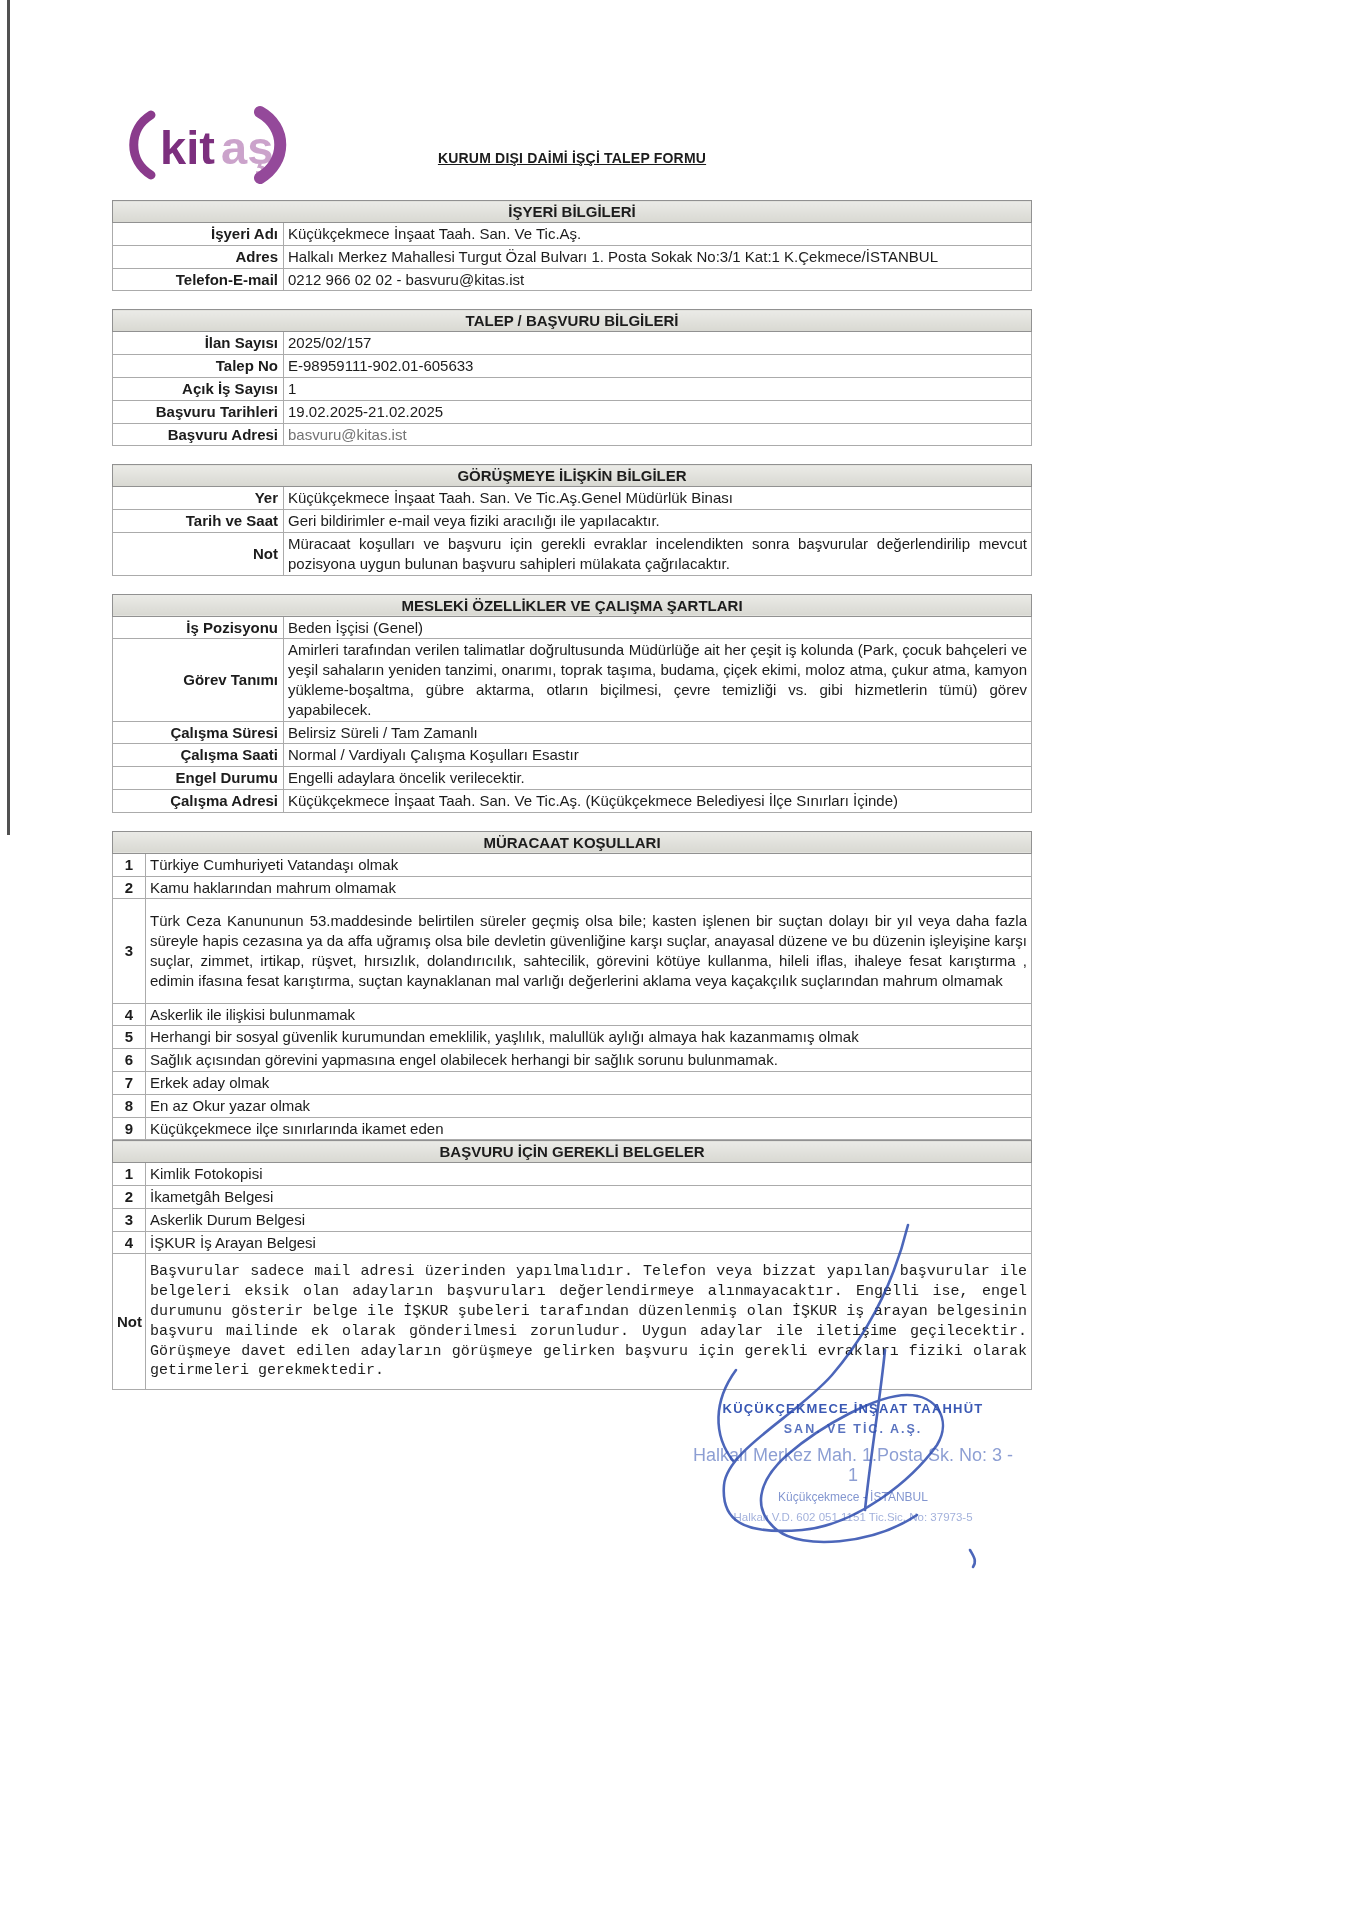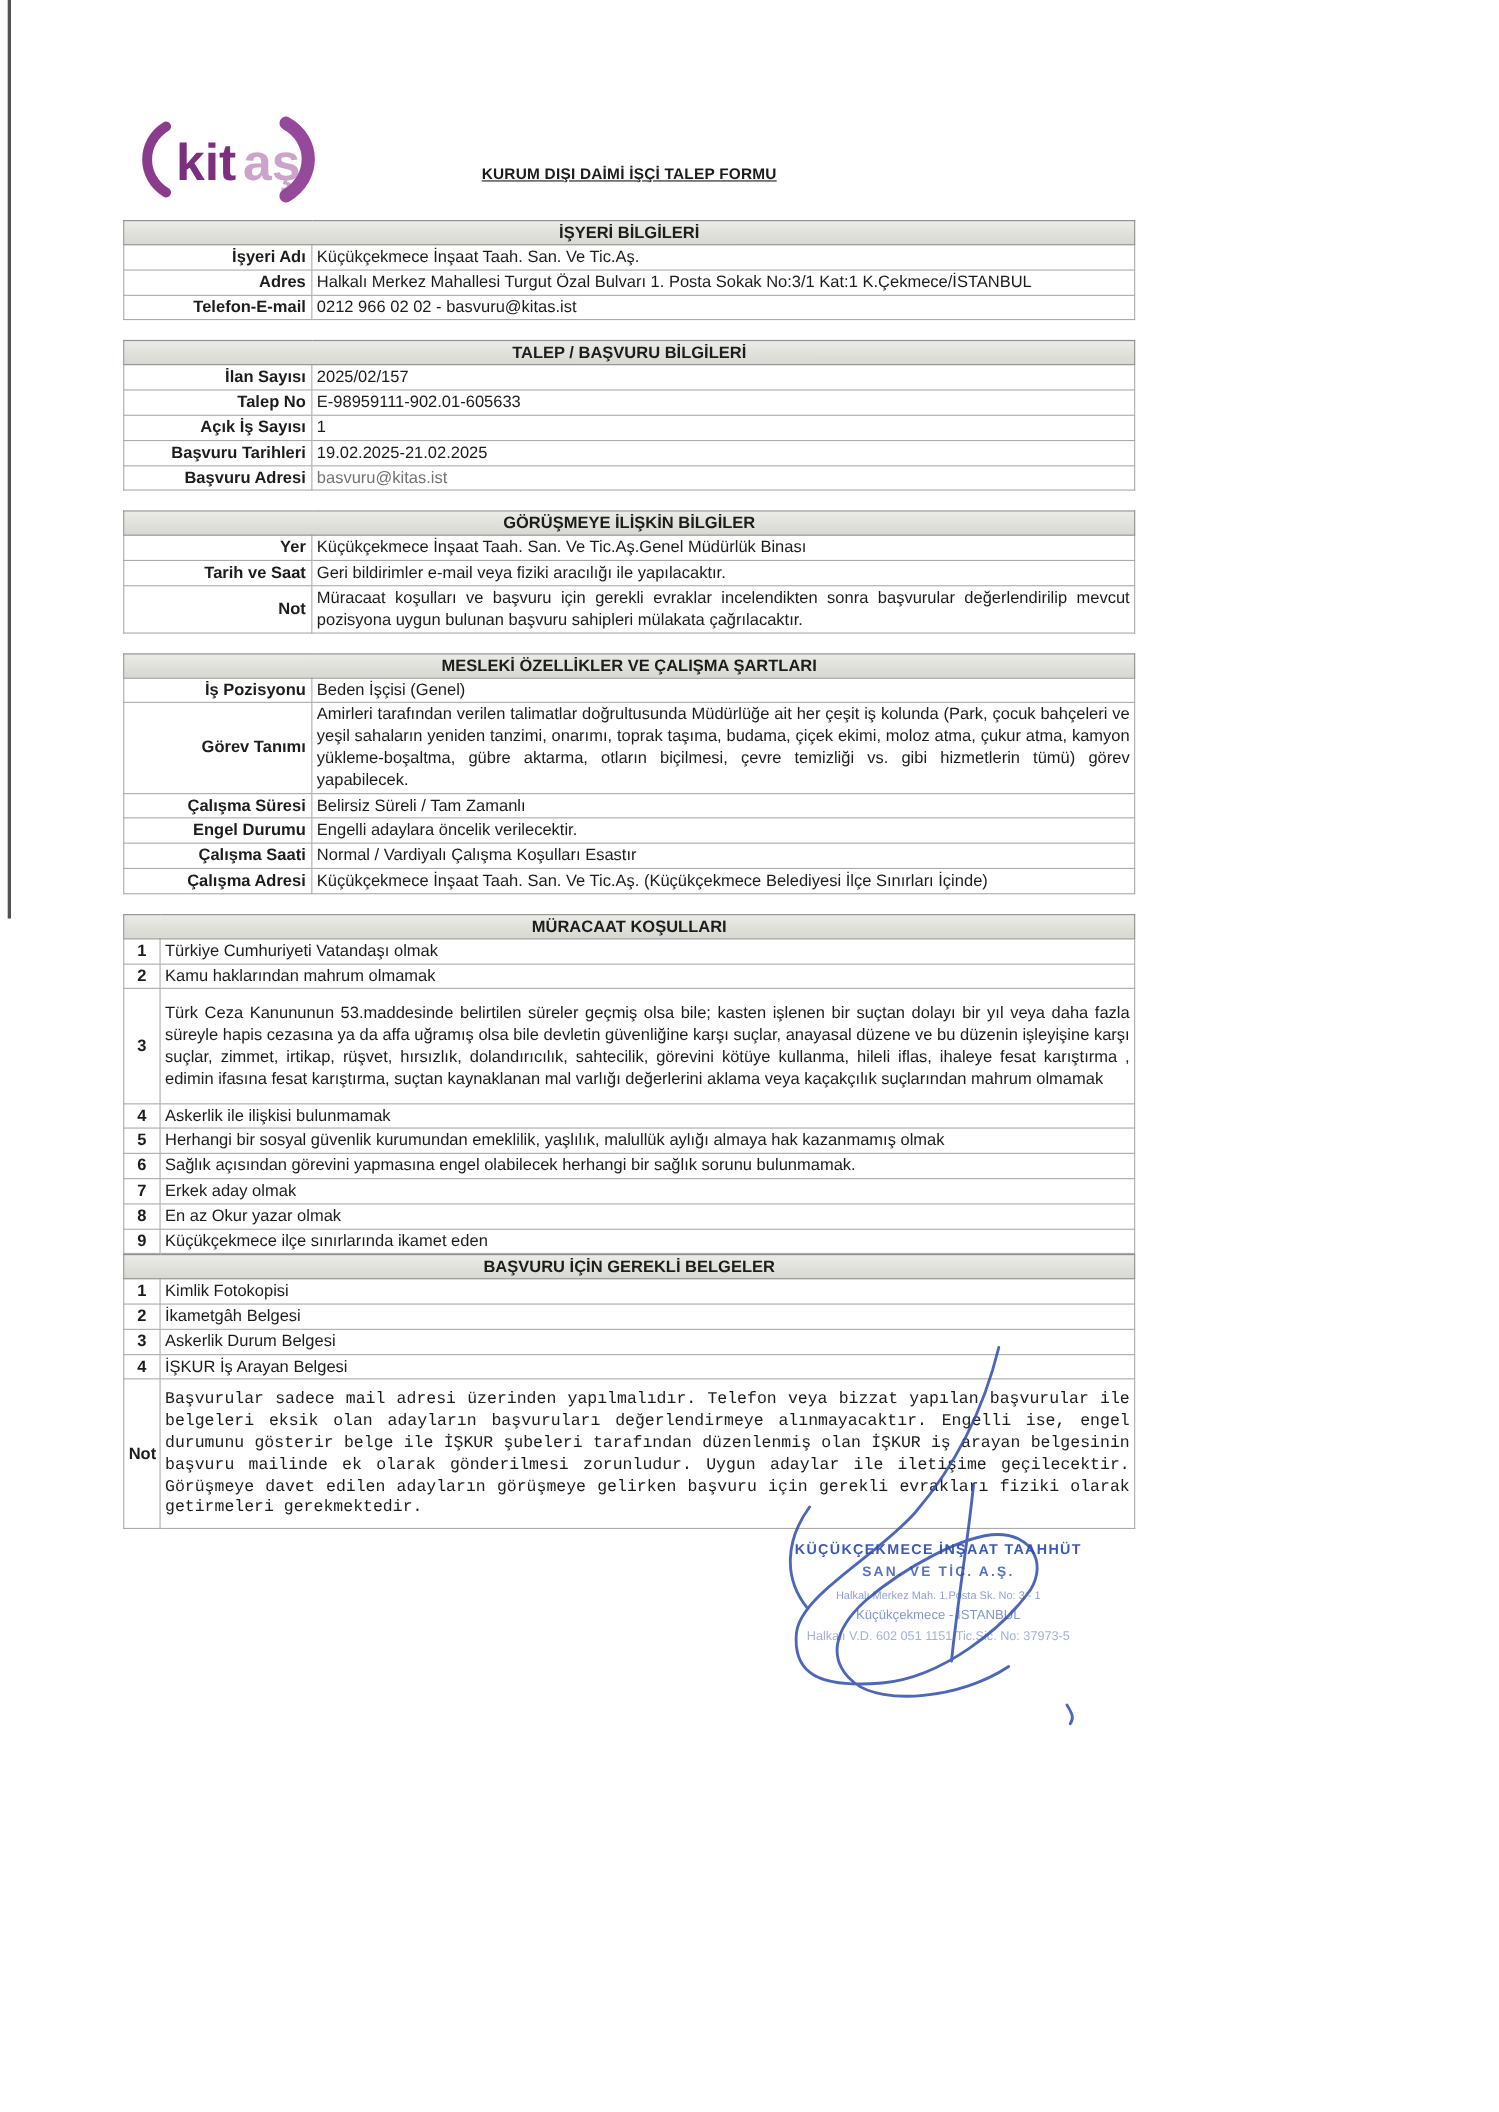--- a/index.html
+++ b/index.html
@@ -36,21 +36,21 @@
   td.pad-v { padding-top:12px; padding-bottom:12px; }
   td.pad-v-sm { padding-top:8px; padding-bottom:8px;font-family:Liberation Mono, monospace; }
   a.link { color:#737373; cursor:pointer; }
 
   .stamp {
     position:absolute; left:688px; top:1368px; width:330px; text-align:center;
     color:#3050b0; line-height:1.1;
   }
   .stamp .s1 { font-size:13px; font-weight:bold; letter-spacing:1.2px; opacity:.95;margin-top:34px; }
   .stamp .s2 { font-size:12.5px; font-weight:bold; letter-spacing:2px; opacity:.8; margin-top:7px; }
-  .stamp .s3 { font-size:10px; opacity:.55; margin-top:9px; }
+  .stamp .s3 { font-size:18px; opacity:.55; margin-top:9px; }
   .stamp .s4 { font-size:12px; opacity:.6; margin-top:5px; }
   .stamp .s5 { font-size:11.5px; opacity:.45; margin-top:7px; }
 
   .signature { position:absolute; left:680px; top:1195px; pointer-events:none; }
 </style>
 </head>
 <body>
 
 <div class="page">
   <div class="scan-line"></div>
@@ -171,26 +171,26 @@
         </tr>
         <tr>
           <td class="lbl">Görev Tanımı</td>
           <td class="val justify">Amirleri tarafından verilen talimatlar doğrultusunda Müdürlüğe ait her çeşit iş kolunda (Park, çocuk bahçeleri ve yeşil sahaların yeniden tanzimi, onarımı, toprak taşıma, budama, çiçek ekimi, moloz atma, çukur atma, kamyon yükleme-boşaltma, gübre aktarma, otların biçilmesi, çevre temizliği vs. gibi hizmetlerin tümü) görev yapabilecek.</td>
         </tr>
         <tr>
           <td class="lbl">Çalışma Süresi</td>
           <td class="val">Belirsiz Süreli / Tam Zamanlı</td>
         </tr>
         <tr>
+          <td class="lbl">Çalışma Saati</td>
+          <td class="val">Normal / Vardiyalı Çalışma Koşulları Esastır</td>
+        </tr>
+        <tr>
           <td class="lbl">Engel Durumu</td>
           <td class="val">Engelli adaylara öncelik verilecektir.</td>
-        </tr>
-        <tr>
-          <td class="lbl">Çalışma Saati</td>
-          <td class="val">Normal / Vardiyalı Çalışma Koşulları Esastır</td>
         </tr>
         <tr>
           <td class="lbl">Çalışma Adresi</td>
           <td class="val">Küçükçekmece İnşaat Taah. San. Ve Tic.Aş. (Küçükçekmece Belediyesi İlçe Sınırları İçinde)</td>
         </tr>
       </tbody>
     </table>
 
     <table class="tbl no-gap">
       <colgroup>

